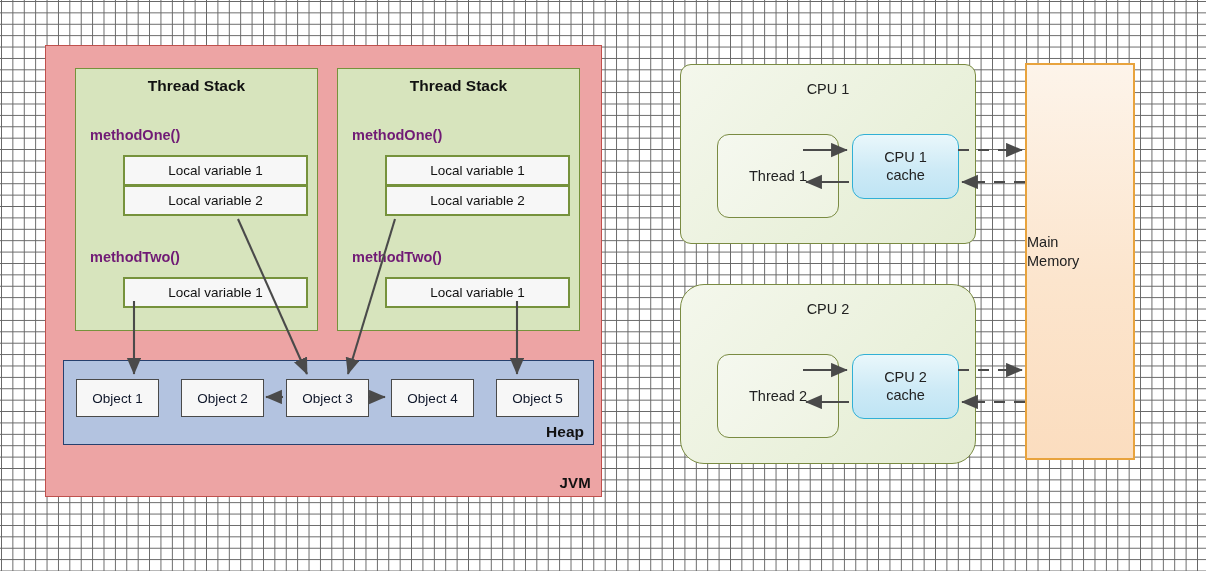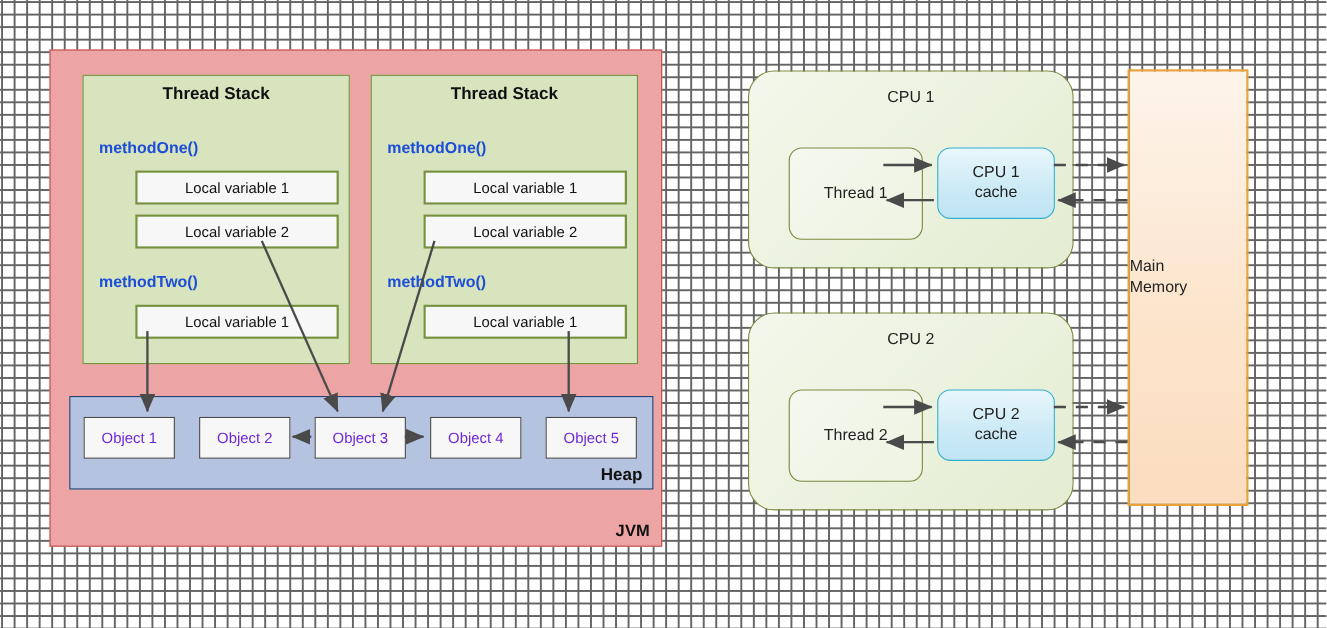--- a/index.html
+++ b/index.html
@@ -48,63 +48,63 @@
     top:68px;height:263px;padding-left:25px;
   }
   #stack1{left:75px;width:243px;}
   #stack2{left:337px;width:243px;}
   .ts-title{
     position:absolute;left:0;right:0;top:8px;text-align:center;
     font-size:15.5px;font-weight:bold;color:#111;
   }
   .method{
     position:absolute;left:14px;
-    font-size:14.5px;font-weight:bold;color:#1d4ed8;
+    font-size:14.5px;font-weight:bold;color:#701a75;
   }
   .m-one{top:58px;}
   .m-two{top:180px;}
   .localvar{
     position:absolute;left:47px;width:185px;height:31px;
     background:#f7f7f7;
     border:2px solid #76923c;
     box-sizing:border-box;
     display:flex;align-items:center;justify-content:center;
     font-size:13.5px;color:#111;
   }
   .lv1{top:86px;}
-  .lv2{top:126px;}
+  .lv2{top:116px;}
   .lv3{top:208px;}
 
   
   #heap{
     left:63px;top:360px;width:531px;height:85px;
     background:#b3c3e0;
     border:1.5px solid #27406e;
   }
   #heap-label{
     position:absolute;right:9px;bottom:3px;
     font-size:15.5px;font-weight:bold;color:#111;
   }
   .objbox{
     position:absolute;top:18px;width:83px;height:38px;
     background:#f7f7f7;
     border:1.8px solid #4a4a4a;
     box-sizing:border-box;
     display:flex;align-items:center;justify-content:center;
-    font-size:13.5px;color:#6d28d9;
+    font-size:13.5px;color:#0f172a;
   }
 
   
   .cpu{
     background:linear-gradient(135deg,#f4f7ec 0%,#eaf1dc 60%,#e4ecd2 100%);
     border:1.6px solid #7a8b42;
     border-radius:24px;
     left:680px;width:296px;height:180px;
   }
-  #cpu1{top:64px;}
+  #cpu1{top:64px;border-radius:11px;}
   #cpu2{top:284px;}
   .cpu-title{
     position:absolute;left:0;right:0;top:16px;text-align:center;
     font-size:14.5px;color:#222;
   }
   .thread{
     position:absolute;left:20px;top:69px;width:122px;height:84px;
     background:linear-gradient(135deg,#f5f8ef 0%,#eef3e2 100%);
     border:1.6px solid #7a8b42;
     border-radius:12px;

